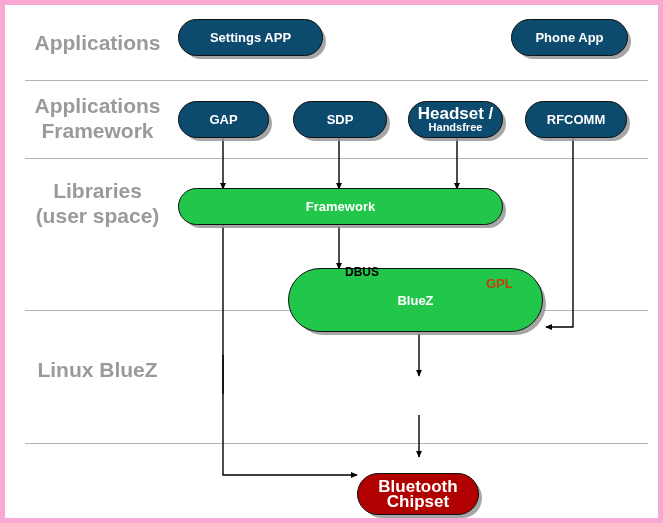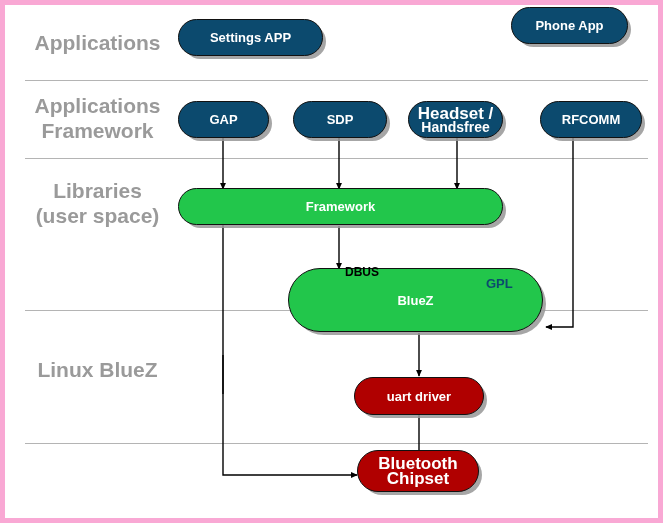--- a/index.html
+++ b/index.html
@@ -43,25 +43,25 @@
     border: 1px solid #111111;
     color: #ffffff;
     text-align: center;
     box-shadow: 4px 4px 0 -1px rgba(150,150,150,0.85);
     z-index: 5;
   }
   .node.blue  { background: #0c4a6e; }
   .node.green { background: #22c64b; }
   .node.red   { background: #b00000; }
   .node .line1 { font-size: 17px; line-height: 15px; }
-  .node .line2 { font-size: 14px; line-height: 13px; text-align: right; }
+  .node .line2 { font-size: 11px; line-height: 13px; text-align: right; }
   .node .t1    { font-size: 13px; line-height: 15px; }
   .badge {
     position: absolute;
-    color: #0c4a6e;
+    color: #c2410c;
     font-size: 13px;
     z-index: 6;
   }
   .edge-label {
     position: absolute;
     color: #000000;
     font-size: 12px;
     z-index: 6;
     margin-top: 28px;
   }
@@ -112,53 +112,50 @@
     <line x1="414" y1="328" x2="414" y2="371" stroke="#000000" stroke-width="1.4" marker-end="url(#arrow)"></line>
 
     <line x1="414" y1="410" x2="414" y2="452" stroke="#000000" stroke-width="1.4" marker-end="url(#arrow)"></line>
 
     <path d="M218,184 L218,470 L352,470" fill="none" stroke="#000000" stroke-width="1.4" marker-end="url(#arrow)"></path>
   </svg>
 
   <div class="node blue" style="left:173px; top:14px; width:145px; height:37px;">
     <span class="t1">Settings APP</span>
   </div>
-  <div class="node blue" style="left:506px; top:2px; width:117px; height:37px;">
+  <div class="node blue" style="left:506px; top:14px; width:117px; height:37px;">
     <span class="t1">Phone App</span>
   </div>
 
   <div class="node blue" style="left:173px; top:96px; width:91px; height:37px;">
     <span class="t1">GAP</span>
   </div>
   <div class="node blue" style="left:288px; top:96px; width:94px; height:37px;text-align:right;">
     <span class="t1">SDP</span>
   </div>
   <div class="node blue" style="left:403px; top:96px; width:95px; height:37px;">
     <span class="line1">Headset /</span>
     <span class="line2">Handsfree</span>
   </div>
-  <div class="node blue" style="left:535px; top:96px; width:102px; height:37px;">
+  <div class="node blue" style="left:520px; top:96px; width:102px; height:37px;">
     <span class="t1">RFCOMM</span>
   </div>
 
   <div class="node green" style="left:173px; top:183px; width:325px; height:37px;">
     <span class="t1">Framework</span>
   </div>
   <div class="node green" style="left:283px; top:263px; width:255px; height:64px;">
     <span class="t1">BlueZ</span>
   </div>
   <div class="badge" style="left:481px; top:271px;">GPL</div>
 
   <div class="edge-label" style="left:340px; top:232px;">DBUS</div>
 
-  <div class="node red" style="left:349px; top:372px; width:130px; height:38px;">
-    <span class="t1">uart driver</span>
-  </div>
 
-  <div class="node red" style="left:352px; top:445px; width:122px; height:42px;">
+  <div class="node red" style="left:352px; top:468px; width:122px; height:42px;">
     <span class="line1">Bluetooth</span>
     <span class="line1">Chipset</span>
   </div>
 
   <svg class="wires over" viewBox="0 0 663 523">
     <line x1="218" y1="350" x2="218" y2="389" stroke="#000000" stroke-width="1.4"></line>
   </svg>
 
 </div>
 

